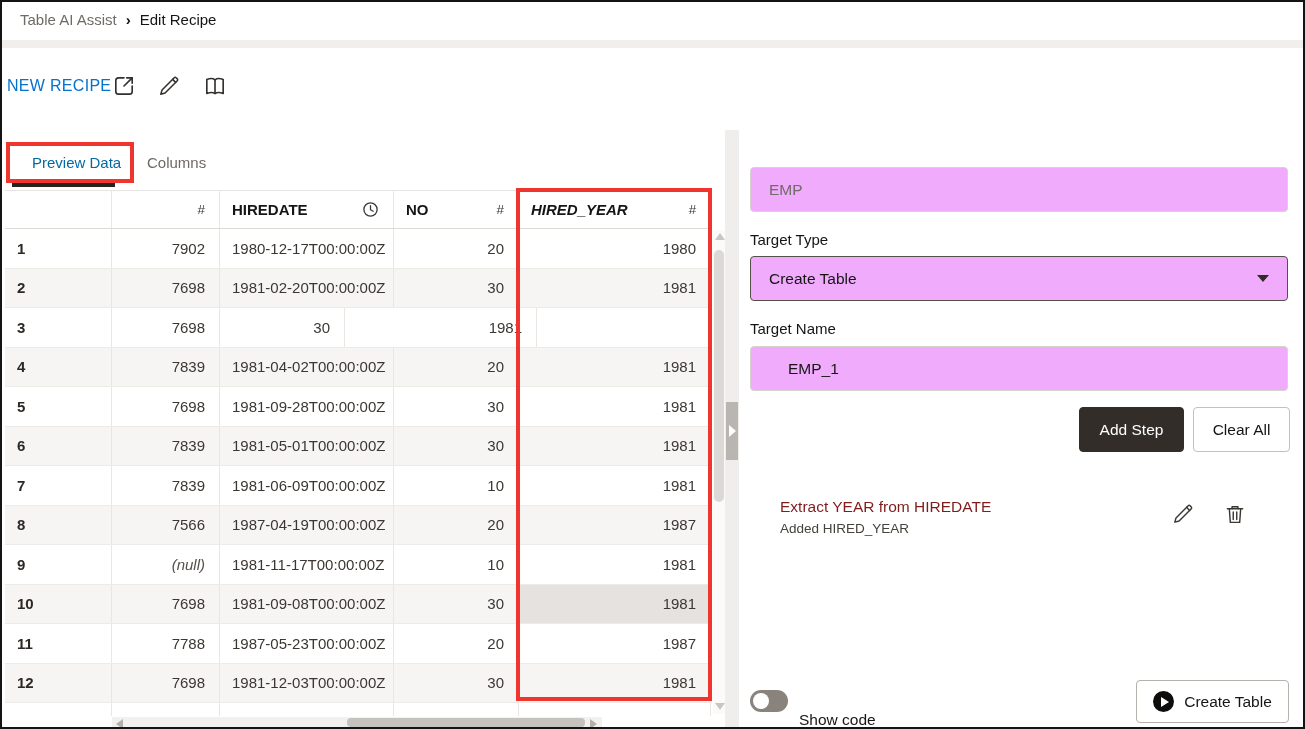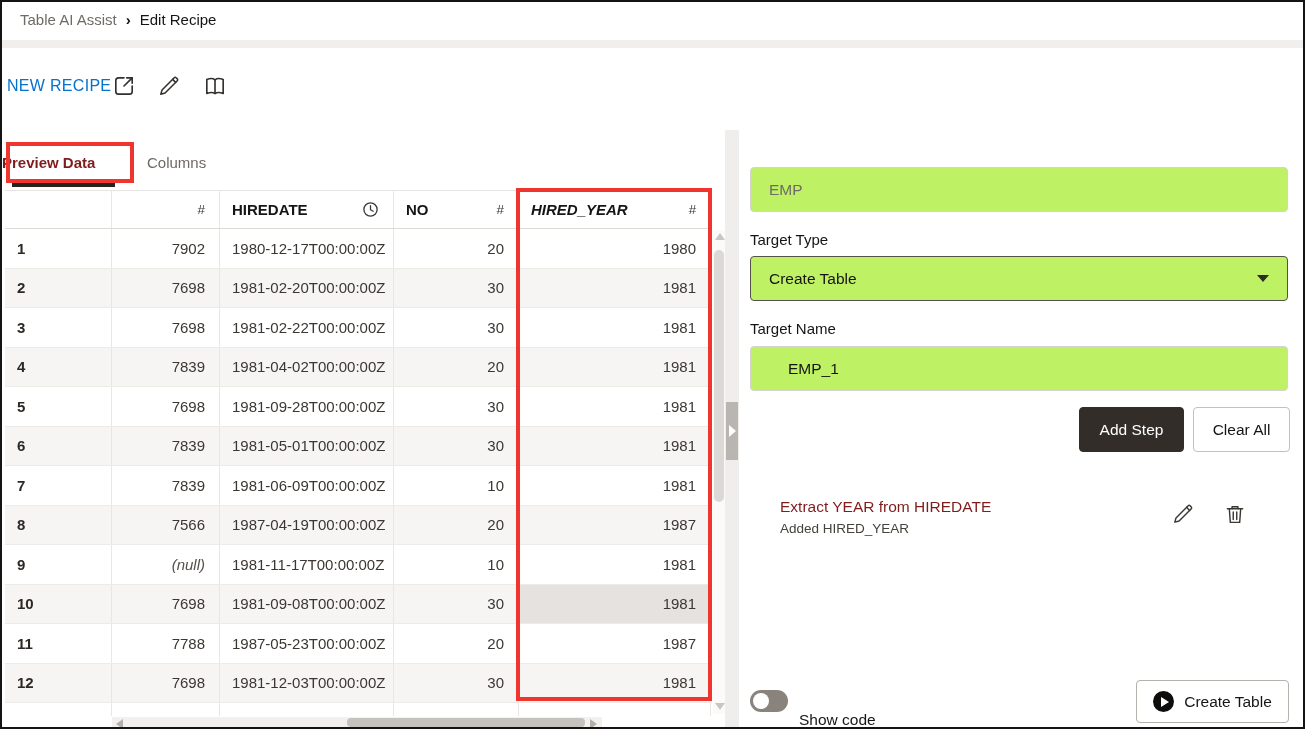--- a/index.html
+++ b/index.html
@@ -12,21 +12,21 @@
   .breadcrumb { position:absolute; left:18px; top:9px; font-size:15px; display:flex; align-items:center; }
   .bc-parent { color:#6f6b66; }
   .bc-sep { color:#161513; font-weight:700; margin:0 9px; font-size:15px; }
   .bc-current { color:#161513;text-align:center; }
   .gray-strip { position:absolute; left:0; right:0; top:38px; height:8px; background:#f0efed; }
   .recipe-title { position:absolute; left:5px; top:75px; font-size:16px; letter-spacing:.3px; color:#0572ce; }
   .tb-icon { position:absolute; top:72px; width:24px; height:24px; color:#33302e; cursor:pointer; }
   .tb-icon svg { width:24px; height:24px; display:block; }
   
   .tab { position:absolute; top:152px; font-size:15px; }
-  .tab-active { left:0; font-weight:700; color:#7f1d1d; }
+  .tab-active { left:30px; font-weight:400; color:#0369a1; }
   .tab-inactive { left:145px; color:#6e6a65; }
   .tab-underline { position:absolute; left:10px; top:181px; width:103px; height:4px; background:#262320; }
   
   .anno { position:absolute; border:4px solid #ee352e; box-sizing:border-box; pointer-events:none; z-index:30; }
   .anno-tab { left:4px; top:140px; width:128px; height:41px; }
   .anno-col { left:514px; top:186px; width:196px; height:513px; }
   
   .table-wrap { position:absolute; left:3px; top:188px; width:707px; height:526px; overflow:hidden; font-size:15px; }
   .thead { display:flex; height:39px; border-top:1px solid #e8e5e2; border-bottom:1px solid #dedbd7;
            font-weight:700; color:#161513; background:#fff; box-sizing:border-box; }
@@ -56,21 +56,21 @@
   .arr-right { left:588px; top:717px; border-top:5px solid transparent; border-bottom:5px solid transparent; border-left:7px solid #b3afab; }
   
   .splitter-strip { position:absolute; left:723px; top:128px; width:14px; height:599px; background:#f0eeec; }
   .splitter-handle { position:absolute; left:724px; top:400px; width:12px; height:58px; background:#b9b5b1; cursor:pointer;
                      display:flex; align-items:center; justify-content:center; }
   .splitter-handle .tri { width:0; height:0; border-top:6px solid transparent; border-bottom:6px solid transparent; border-left:7px solid #fff; }
   
   .rpanel { position:absolute; left:737px; top:128px; width:566px; height:599px; background:#fff; }
   .rp-label { position:absolute; left:11px; font-size:15px; color:#161513; }
   .rp-field { position:absolute; left:11px; width:538px; height:45px; box-sizing:border-box; border-radius:4px;
-              background:#bef264; display:flex; align-items:center; padding:0 18px; font-size:15.5px; }
+              background:#f0abfc; display:flex; align-items:center; padding:0 18px; font-size:15.5px; }
   .f-src  { top:37px;  border:1px solid #d6d2ce; color:#6f6b66; }
   .f-type { top:126px; border:1px solid #55504a; color:#161513; cursor:pointer; }
   .f-name { top:216px; border:1px solid #d6d2ce; color:#161513;padding-left:37px; }
   .caret-down { margin-left:auto; width:0; height:0; border-left:6px solid transparent; border-right:6px solid transparent; border-top:7px solid #2f2b27; }
   .btn { position:absolute; top:277px; height:45px; box-sizing:border-box; border-radius:4px; font-size:15.5px;
          display:flex; align-items:center; justify-content:center; cursor:pointer; font-family:inherit; }
   .btn-add { right:121px; width:105px; background:#322d29; color:#fff; border:1px solid #322d29; }
   .btn-clear { right:15px; width:97px; background:#fff; color:#161513; border:1px solid #c4c0bb; }
   .step-row { position:absolute; left:0; top:362px; width:566px; }
   .step-title { position:absolute; left:41px; top:6px; font-size:15.5px; color:#7f1d1d; }
@@ -162,21 +162,20 @@
         <div class="trow striped">
           <div class="tcell w1 c-num">2</div>
           <div class="tcell w2 numr">7698</div>
           <div class="tcell w3">1981-02-20T00:00:00Z</div>
           <div class="tcell w4 numr">30</div>
           <div class="tcell w5 numr">1981</div>
         </div>
         <div class="trow">
           <div class="tcell w1 c-num">3</div>
           <div class="tcell w2 numr">7698</div>
-          <div class="tcell w3">1981-02-22T00:00:00Z</div>
           <div class="tcell w4 numr">30</div>
           <div class="tcell w5 numr">1981</div>
         </div>
         <div class="trow striped">
           <div class="tcell w1 c-num">4</div>
           <div class="tcell w2 numr">7839</div>
           <div class="tcell w3">1981-04-02T00:00:00Z</div>
           <div class="tcell w4 numr">20</div>
           <div class="tcell w5 numr">1981</div>
         </div>

